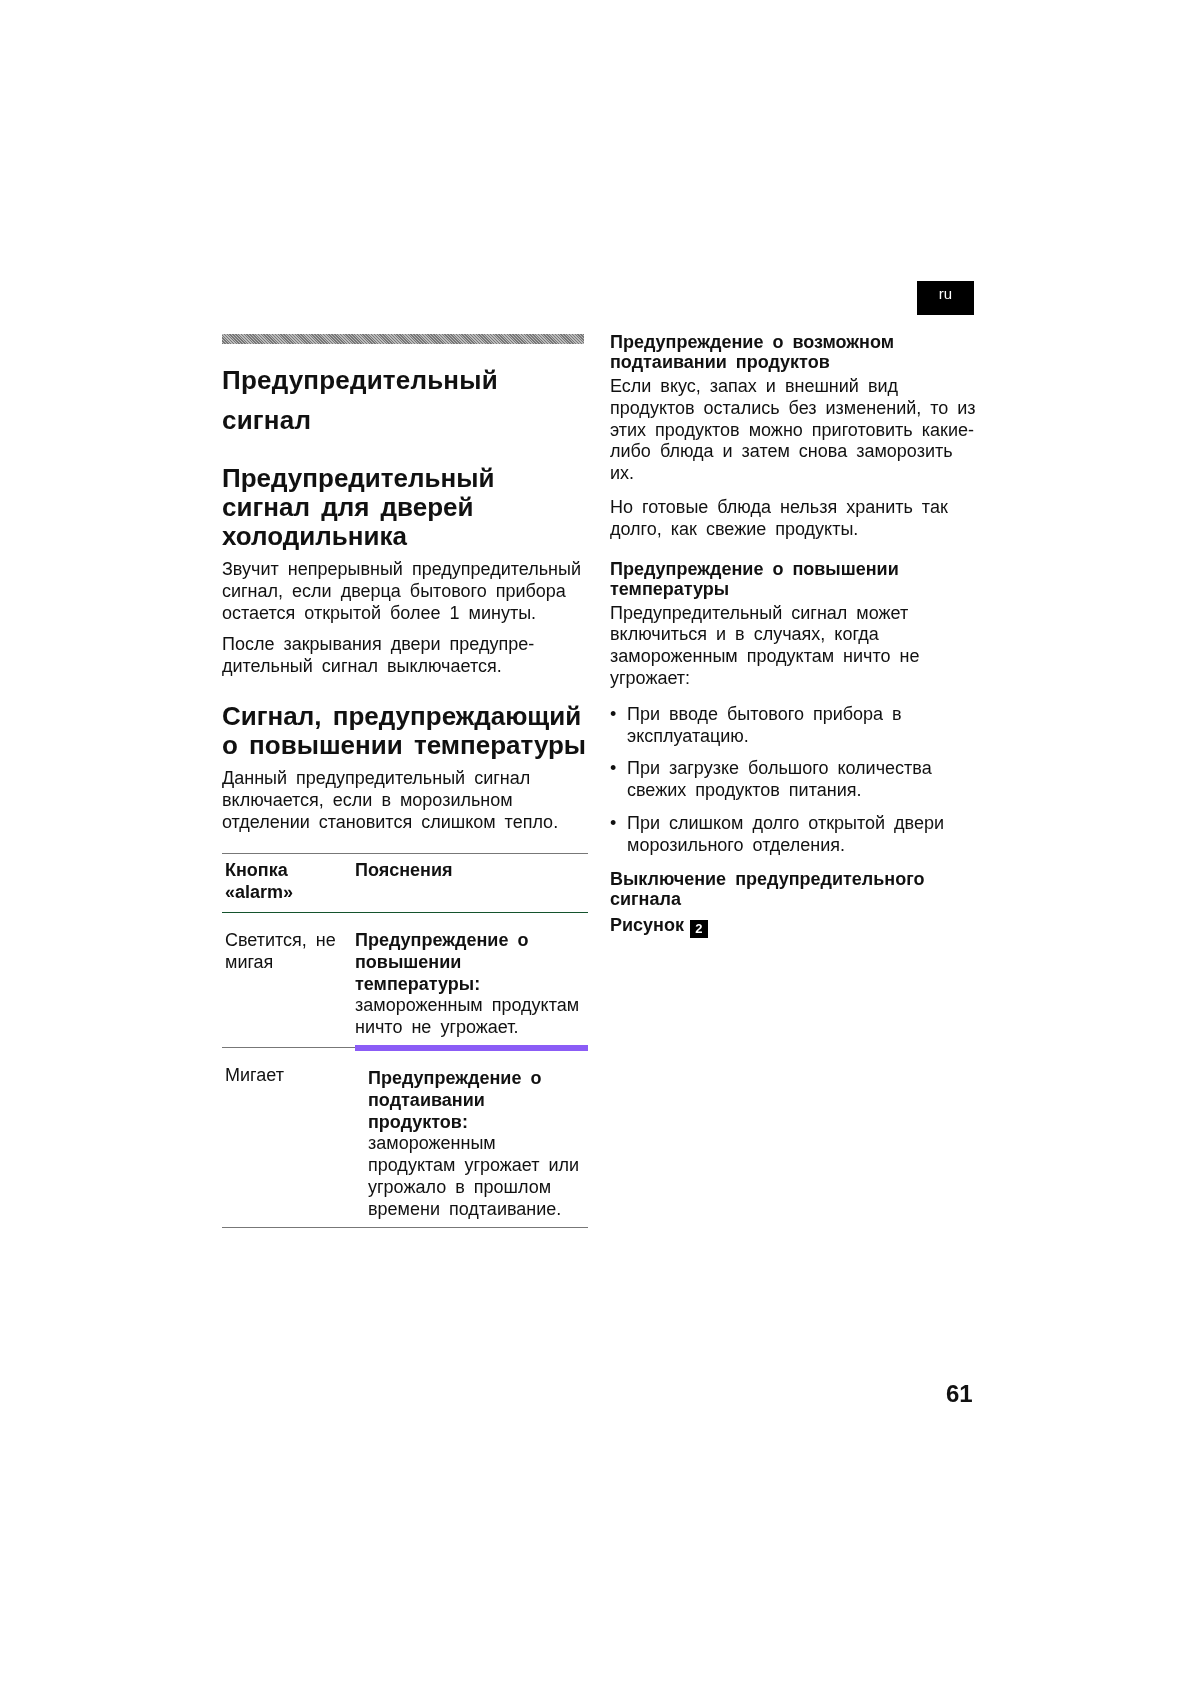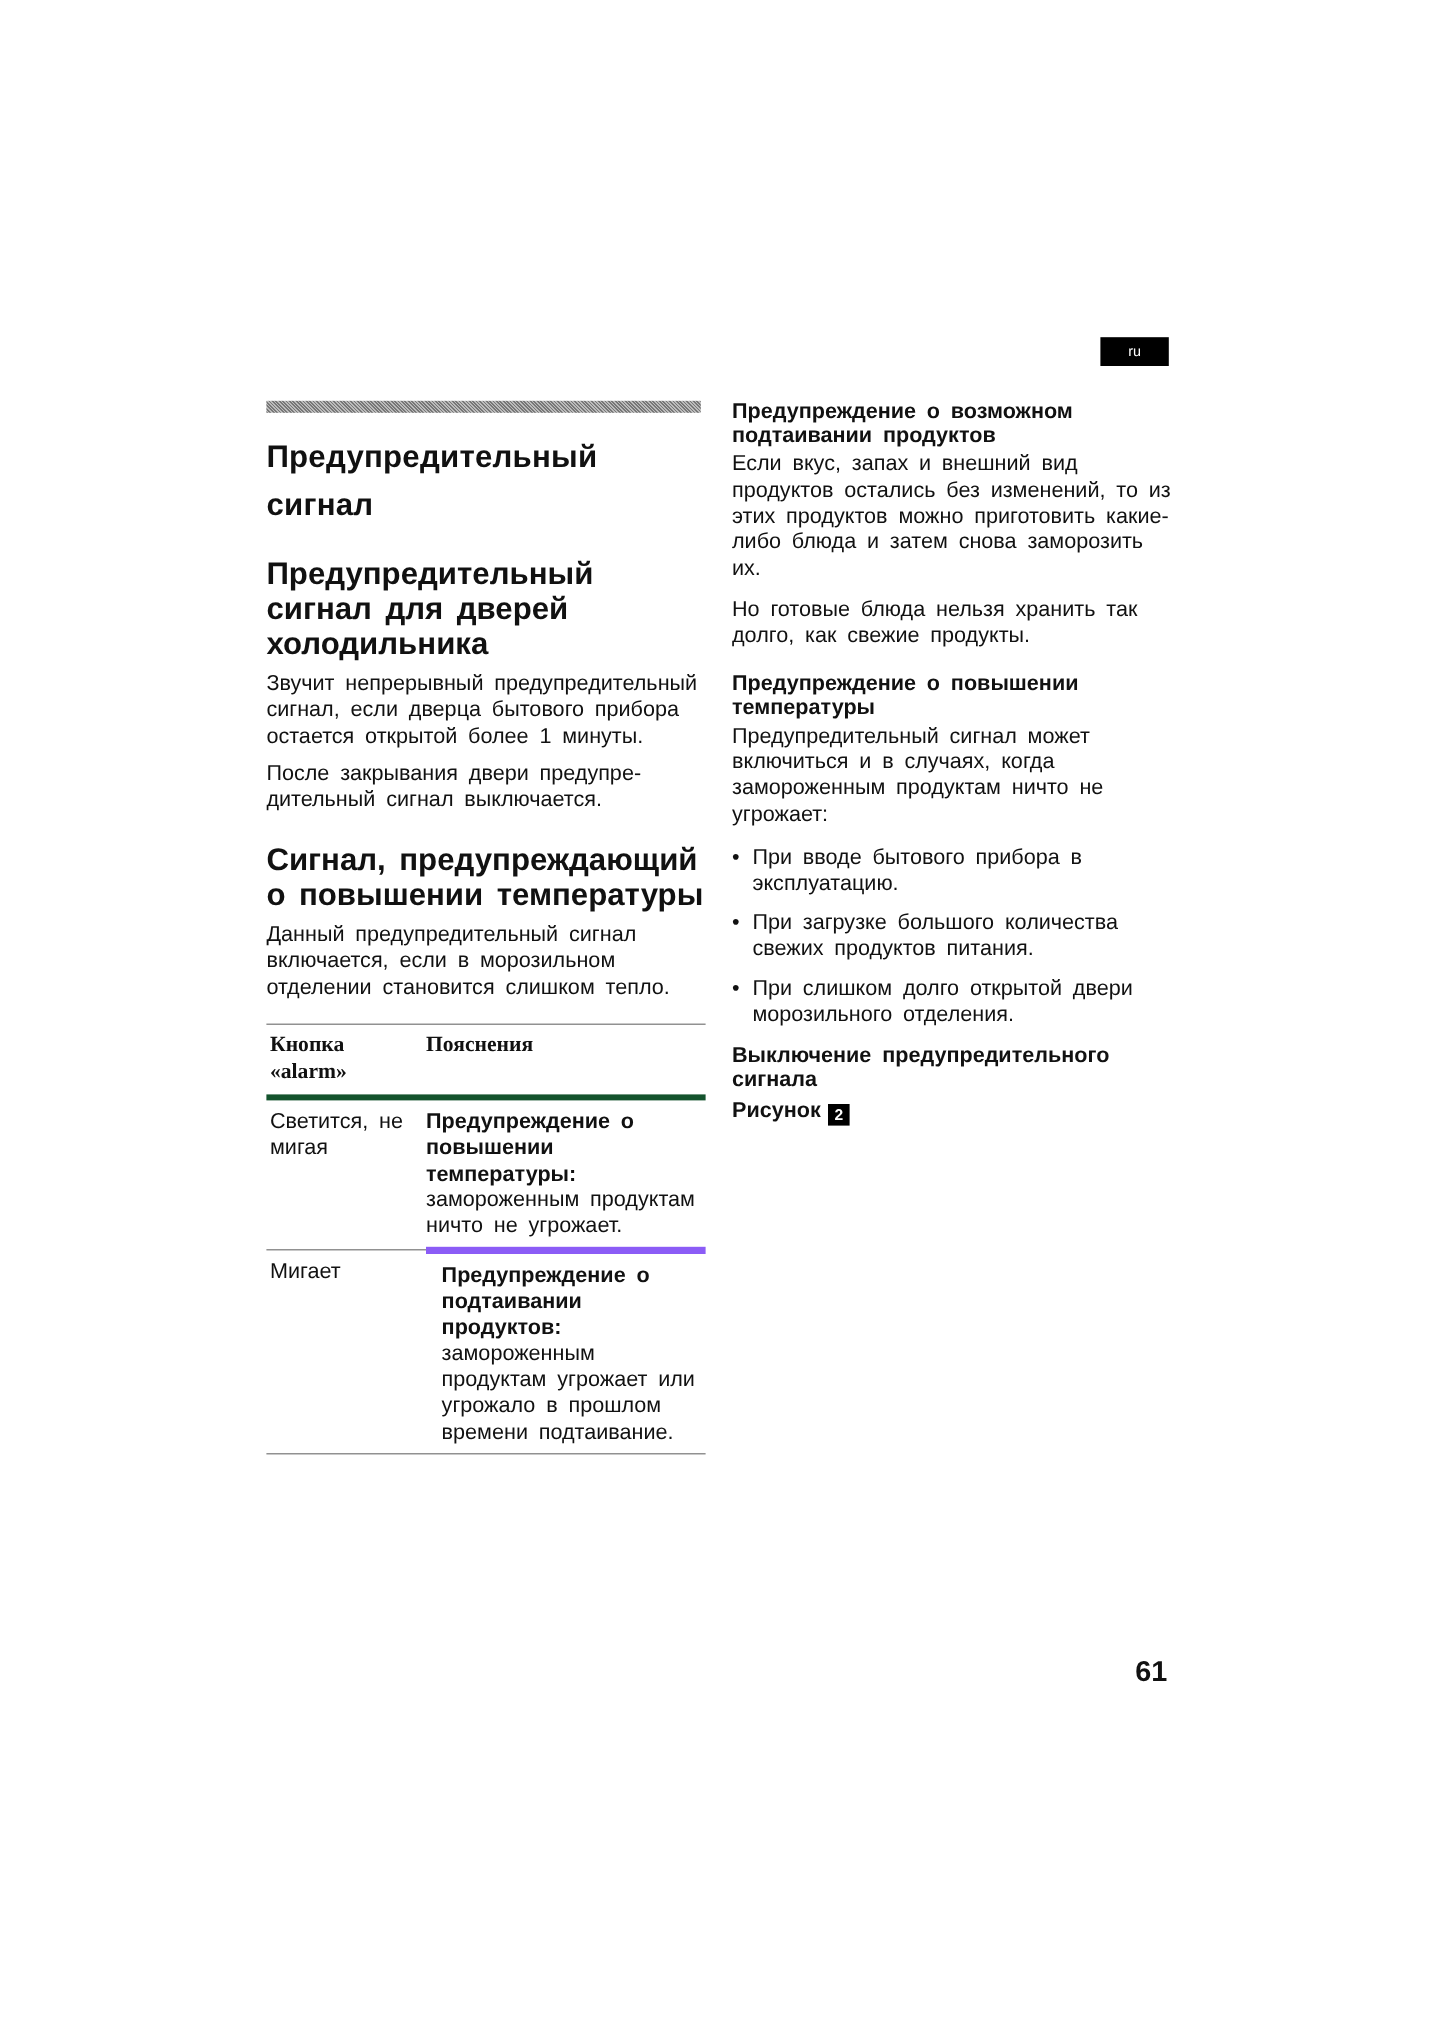--- a/index.html
+++ b/index.html
@@ -1,34 +1,34 @@
 <!DOCTYPE html>
 <html><head>
 <meta charset="utf-8">
 <style>
   html, body { margin: 0; padding: 0; background: #ffffff; }
   body { width: 1191px; height: 1684px; position: relative; font-family: "Liberation Sans", sans-serif; color: #111; }
-  .lang-badge { position: absolute; left: 917px; top: 281px; width: 57px; height: 24px; background: #000; color: #fff; font-size: 12px; text-align: center; line-height: 25px; }
+  .lang-badge { position: absolute; left: 917px; top: 281px; width: 57px; height: 34px; background: #000; color: #fff; font-size: 15px; text-align: center; line-height: 25px; }
   .col-left { position: absolute; left: 222px; top: 334px; width: 366px; }
   .col-right { position: absolute; left: 610px; top: 332px; width: 370px; }
   .rule-bar { height: 10px; width: 362px; background: repeating-linear-gradient(45deg, #777 0 1px, #bbb 1px 2px); margin-bottom: 16px; }
   h1 { font-size: 26px; line-height: 40px; font-weight: bold; margin: 0 0 24px 0; letter-spacing: 0.2px; }
   h2 { font-size: 26px; line-height: 29px; font-weight: bold; margin: 0 0 8px 0; word-spacing: 4px; }
   p { font-size: 18px; line-height: 21.8px; margin: 0 0 12px 0; word-spacing: 4px; }
   .sub { font-size: 18px; line-height: 20px; font-weight: bold; margin: 0 0 4px 0; word-spacing: 4px; }
   .left-p { margin-bottom: 10px; }
   ul.bullets { list-style: none; margin: 0 0 12px 0; padding: 0; }
   ul.bullets li { position: relative; padding-left: 17px; font-size: 18px; line-height: 21.8px; margin-bottom: 11px; word-spacing: 4px; }
   ul.bullets li .dot { position: absolute; left: 0; top: 0; }
   .fig-ref { display: inline-block; width: 18px; height: 18px; background: #000; color: #fff; font-size: 13px; line-height: 18px; text-align: center; font-weight: bold; vertical-align: -2px; margin-left: 6px; }
   table.alarm { border-collapse: collapse; width: 366px; margin-top: 20px; }
   table.alarm td { vertical-align: top; font-size: 18px; line-height: 21.8px; padding: 0; word-spacing: 4px; }
-  table.alarm tr.head td { padding-top: 6px; padding-bottom: 8px; font-weight: bold; border-top: 1px solid #777; border-bottom: 5px solid #14532d; font-family: Liberation Serif, serif; }
+  table.alarm tr.head td { padding-top: 6px; padding-bottom: 8px; font-weight: bold; border-top: 1px solid #777; border-bottom: 1px solid #14532d; }
   table.alarm td.c1 { width: 130px; padding-left: 3px; }
-  table.alarm tr.row td { padding-top: 7px; padding-bottom: 6px; }
+  table.alarm tr.row td { padding-top: 17px; padding-bottom: 6px; }
   .b { font-weight: bold; }
   .row-sep { border-bottom: 6px solid #8b5cf6; }
   .page-num { position: absolute; left: 946px; top: 1380px; font-size: 24px; font-weight: bold; }
 </style>
 </head>
 <body>
 
 <div class="lang-badge">ru</div>
 
 <div class="col-left">

